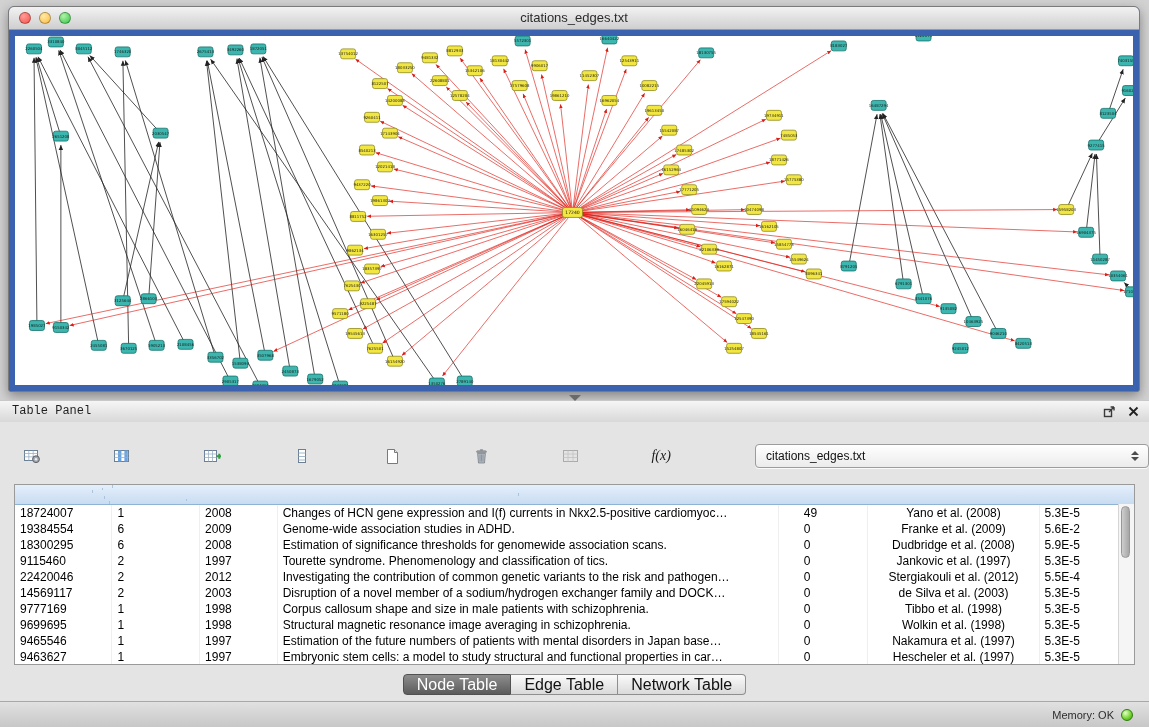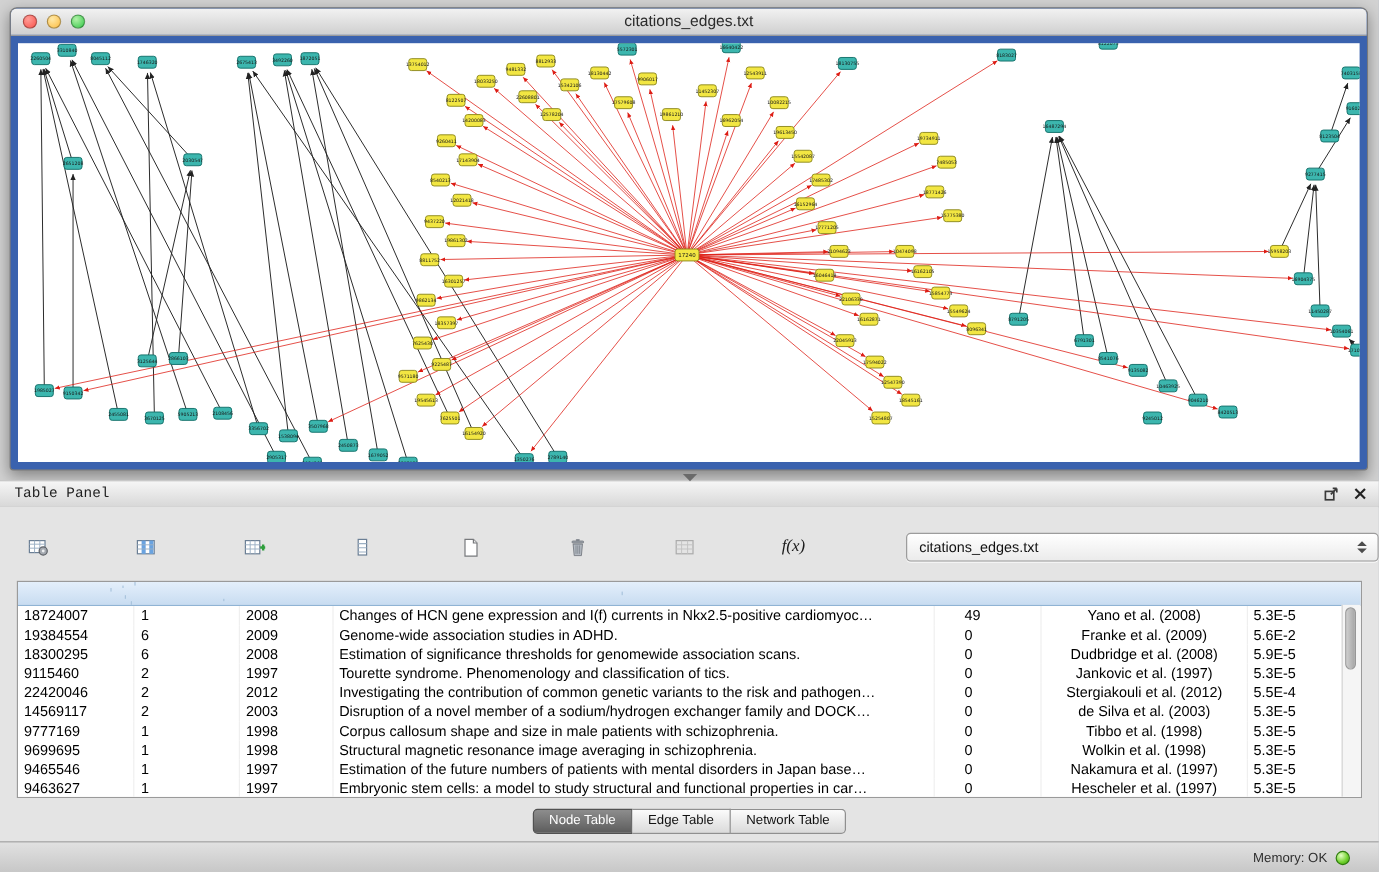--- a/index.html
+++ b/index.html
@@ -52,30 +52,30 @@
   .cfill{flex:1;border-right:none;}
   .tr{display:flex;height:16px;background:#fff;}
   .tc{box-sizing:border-box;padding-left:5px;font-size:12px;line-height:16px;white-space:nowrap;
     overflow:hidden;color:#000;border-right:1px solid #efefef;}
   .tc.center{text-align:center;padding-left:0;}
   .vscroll{position:absolute;top:19px;right:0;bottom:0;width:15px;background:#f5f5f5;border-left:1px solid #d5d5d5;}
   .vthumb{position:absolute;top:2px;left:2px;width:9px;height:52px;border-radius:5px;
     background:linear-gradient(90deg,#cecece,#a6a6a6);border:1px solid #979797;box-sizing:border-box;}
 
   .tp-tabs{position:absolute;left:0;top:252px;width:100%;display:flex;justify-content:center;}
-  .tab{font-size:11px;height:19px;line-height:19px;padding:0 13px;border:1px solid #8f8f8f;border-left:none;
+  .tab{font-size:16px;height:19px;line-height:19px;padding:0 13px;border:1px solid #8f8f8f;border-left:none;
     background:linear-gradient(#fbfbfb,#dadada);color:#111;}
   .tab:first-child{border-left:1px solid #8f8f8f;border-radius:4px 0 0 4px;}
   .tab:last-child{border-radius:0 4px 4px 0;}
   .tab.active{background:linear-gradient(#8d8d8d,#5c5c5c);color:#fff;border-color:#515151;}
 
   
   .statusbar{position:absolute;left:0;bottom:0;width:100%;height:26px;box-sizing:border-box;
     background:linear-gradient(#e1e1e1,#c7c7c7);border-top:1px solid #a8a8a8;
-    display:flex;align-items:center;justify-content:flex-end;gap:7px;padding-right:24px;}
+    display:flex;align-items:center;justify-content:flex-end;gap:7px;padding-right:16px;}
   .mem-label{font-size:11px;color:#2e2e2e;}
   .mem-dot{width:12px;height:12px;border-radius:50%;box-sizing:border-box;
     background:radial-gradient(circle at 35% 30%,#e4ffc4,#6ed02b 60%,#3f9912);border:1px solid #2f7d0e;}
 </style>
 </head>
 <body>
 
 <div class="net-window">
   <div class="titlebar">
     <div class="lights">

